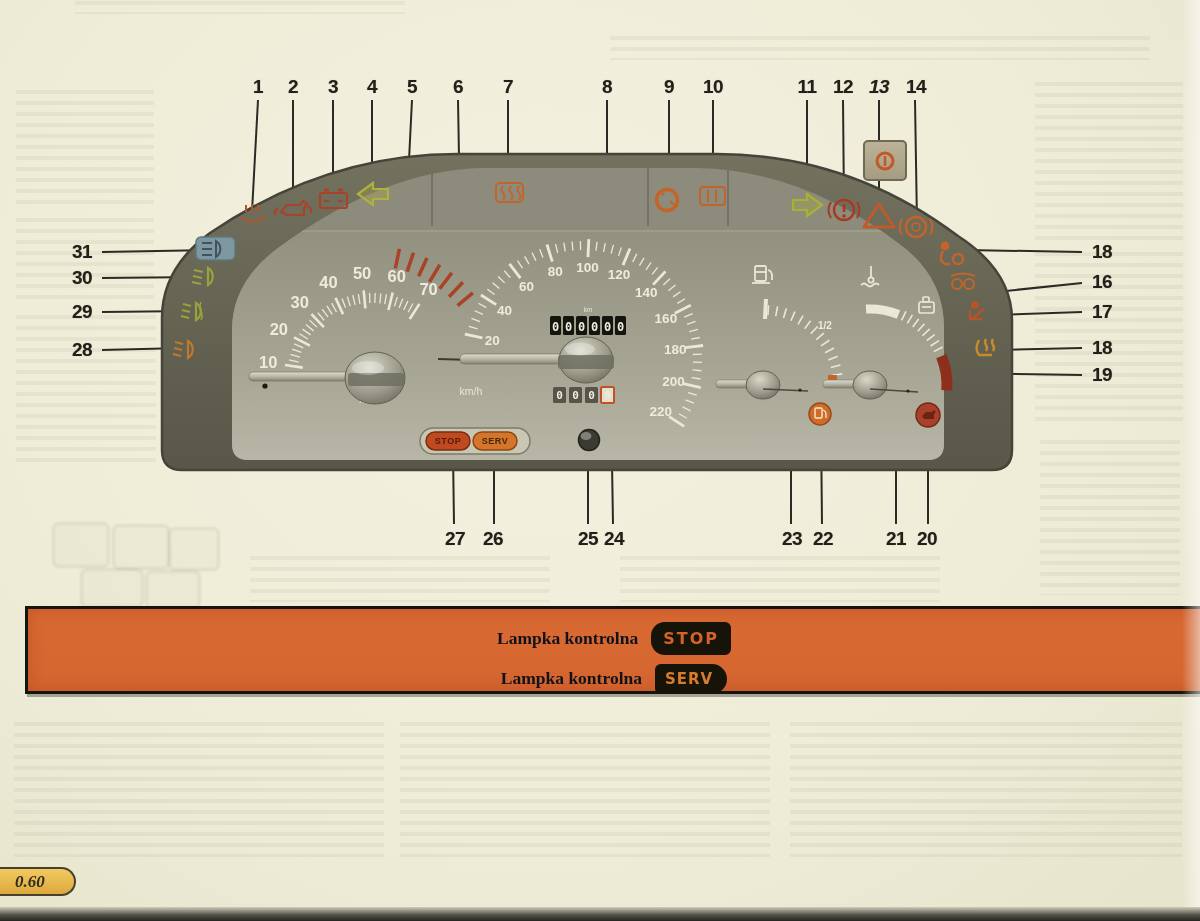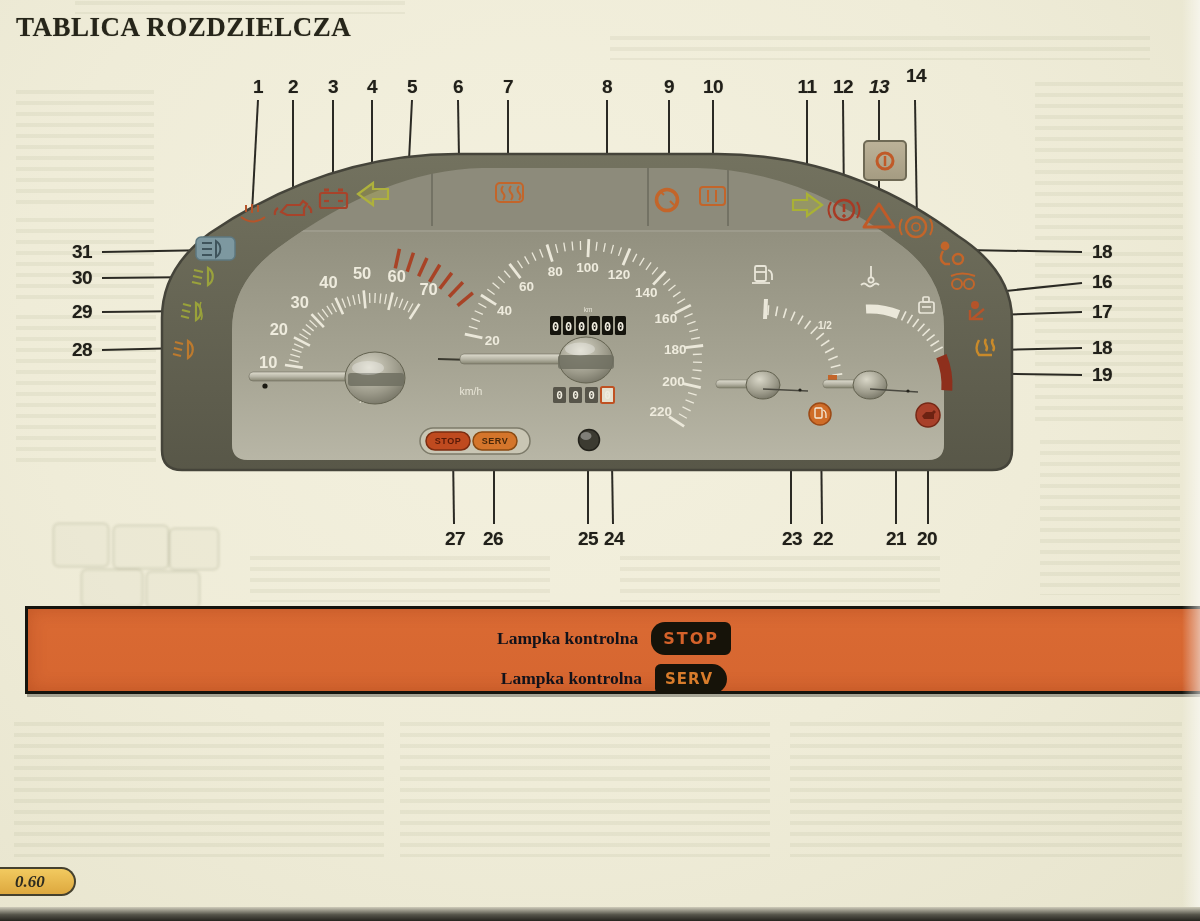--- a/index.html
+++ b/index.html
@@ -50,21 +50,20 @@
     background:linear-gradient(90deg, rgba(255,255,255,0), rgba(255,255,255,.55));}
   svg text{font-family:"Liberation Sans",sans-serif;}
   .dialnum{fill:#eeebdd;font-weight:bold;}
   .odotext{font-family:"DejaVu Sans Mono",monospace;font-weight:bold;fill:#efecdf;}
 </style>
 </head>
 <body>
 
 <div class="page">
 
-  <h1 class="title">TABLICA ROZDZIELCZA</h1>
 
   <div class="g" style="left:75px;top:1px;width:330px;height:13px"></div>
   <div class="g" style="left:610px;top:36px;width:540px;height:24px"></div>
   <div class="g" style="left:16px;top:90px;width:138px;height:118px"></div>
   <div class="g" style="left:16px;top:218px;width:138px;height:88px"></div>
   <div class="g" style="left:16px;top:315px;width:140px;height:148px"></div>
   <div class="g" style="left:1035px;top:82px;width:148px;height:158px"></div>
   <div class="g" style="left:1035px;top:252px;width:148px;height:175px"></div>
   <div class="g" style="left:1040px;top:440px;width:140px;height:155px"></div>
   <div class="g" style="left:250px;top:556px;width:300px;height:46px"></div>
@@ -517,21 +516,21 @@
       <span class="num" style="left: 372px; top: 87px;">4</span>
       <span class="num" style="left: 412px; top: 87px;">5</span>
       <span class="num" style="left: 458px; top: 87px;">6</span>
       <span class="num" style="left: 508px; top: 87px;">7</span>
       <span class="num" style="left: 607px; top: 87px;">8</span>
       <span class="num" style="left: 669px; top: 87px;">9</span>
       <span class="num" style="left: 713px; top: 87px;">10</span>
       <span class="num" style="left: 807px; top: 87px;">11</span>
       <span class="num" style="left: 843px; top: 87px;">12</span>
       <span class="num" style="left: 879px; top: 87px; font-style: italic;">13</span>
-      <span class="num" style="left: 916px; top: 76px;">14</span>
+      <span class="num" style="left: 916px; top: 87px;">14</span>
       <span class="num" style="left: 82px; top: 252px;">31</span>
       <span class="num" style="left: 82px; top: 278px;">30</span>
       <span class="num" style="left: 82px; top: 312px;">29</span>
       <span class="num" style="left: 82px; top: 350px;">28</span>
       <span class="num" style="left: 1102px; top: 252px;">18</span>
       <span class="num" style="left: 1102px; top: 282px;">16</span>
       <span class="num" style="left: 1102px; top: 312px;">17</span>
       <span class="num" style="left: 1102px; top: 348px;">18</span>
       <span class="num" style="left: 1102px; top: 375px;">19</span>
       <span class="num" style="left: 455px; top: 539px;">27</span>

